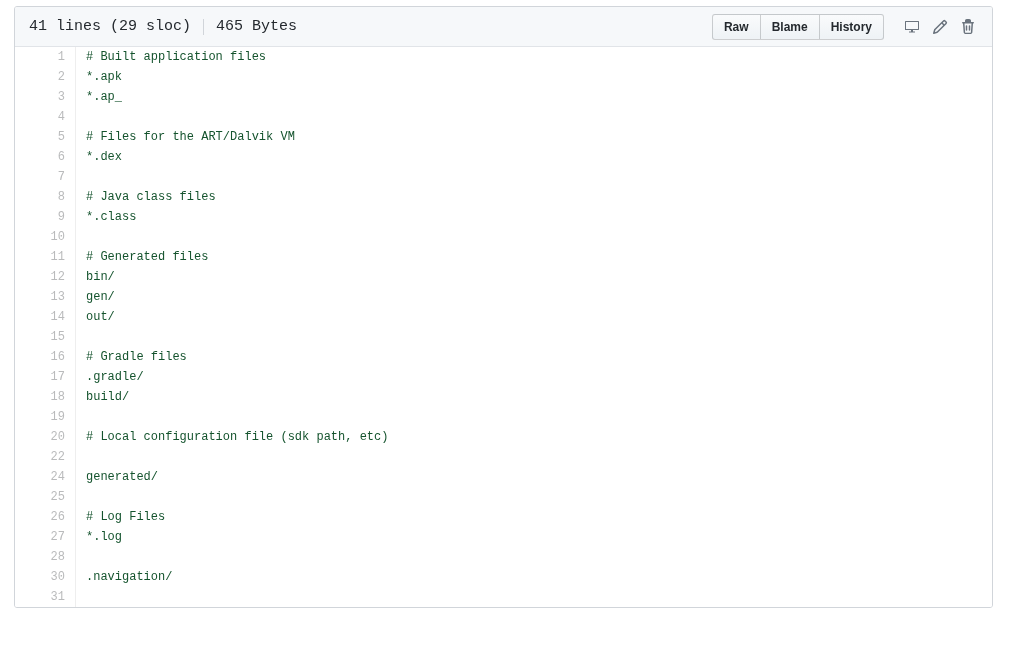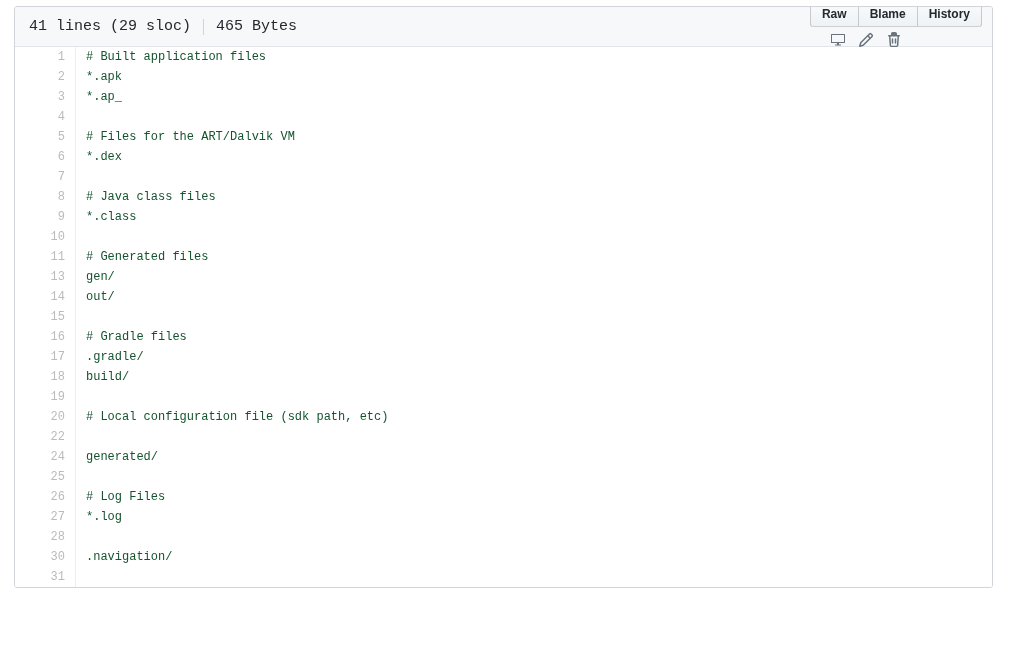--- a/index.html
+++ b/index.html
@@ -64,22 +64,21 @@
     height: 16px;
     background: #d1d5da;
     margin: 0 12px;
   }
   .file-info .file-size {
     white-space: nowrap;
   }
 
   .file-actions {
     display: flex;
-    align-items: flex-start;
-    flex-direction: column;
+    align-items: center;
   }
 
   .btn-group {
     display: flex;
     align-items: stretch;
   }
   .btn-group .btn {
     font-family: "Liberation Sans", sans-serif;
     font-size: 12px;
     font-weight: 600;
@@ -257,20 +256,24 @@
             </tr>
             <tr>
               <td class="blob-num">10</td>
               <td class="blob-code"><span class="line-text"></span></td>
             </tr>
             <tr>
               <td class="blob-num">11</td>
               <td class="blob-code"><span class="line-text"># Generated files</span></td>
             </tr>
             <tr>
+              <td class="blob-num">12</td>
+              <td class="blob-code"><span class="line-text">bin/</span></td>
+            </tr>
+            <tr>
               <td class="blob-num">13</td>
               <td class="blob-code"><span class="line-text">gen/</span></td>
             </tr>
             <tr>
               <td class="blob-num">14</td>
               <td class="blob-code"><span class="line-text">out/</span></td>
             </tr>
             <tr>
               <td class="blob-num">15</td>
               <td class="blob-code"><span class="line-text"></span></td>

